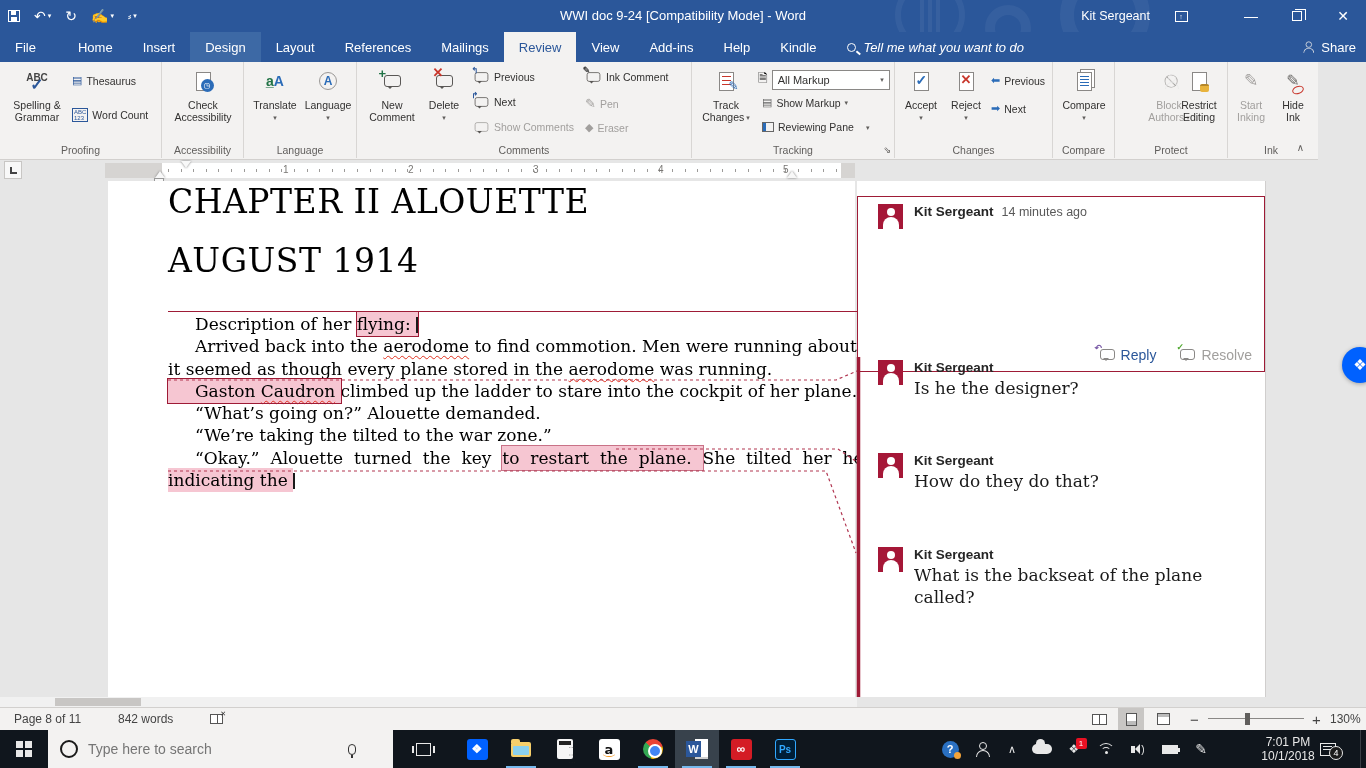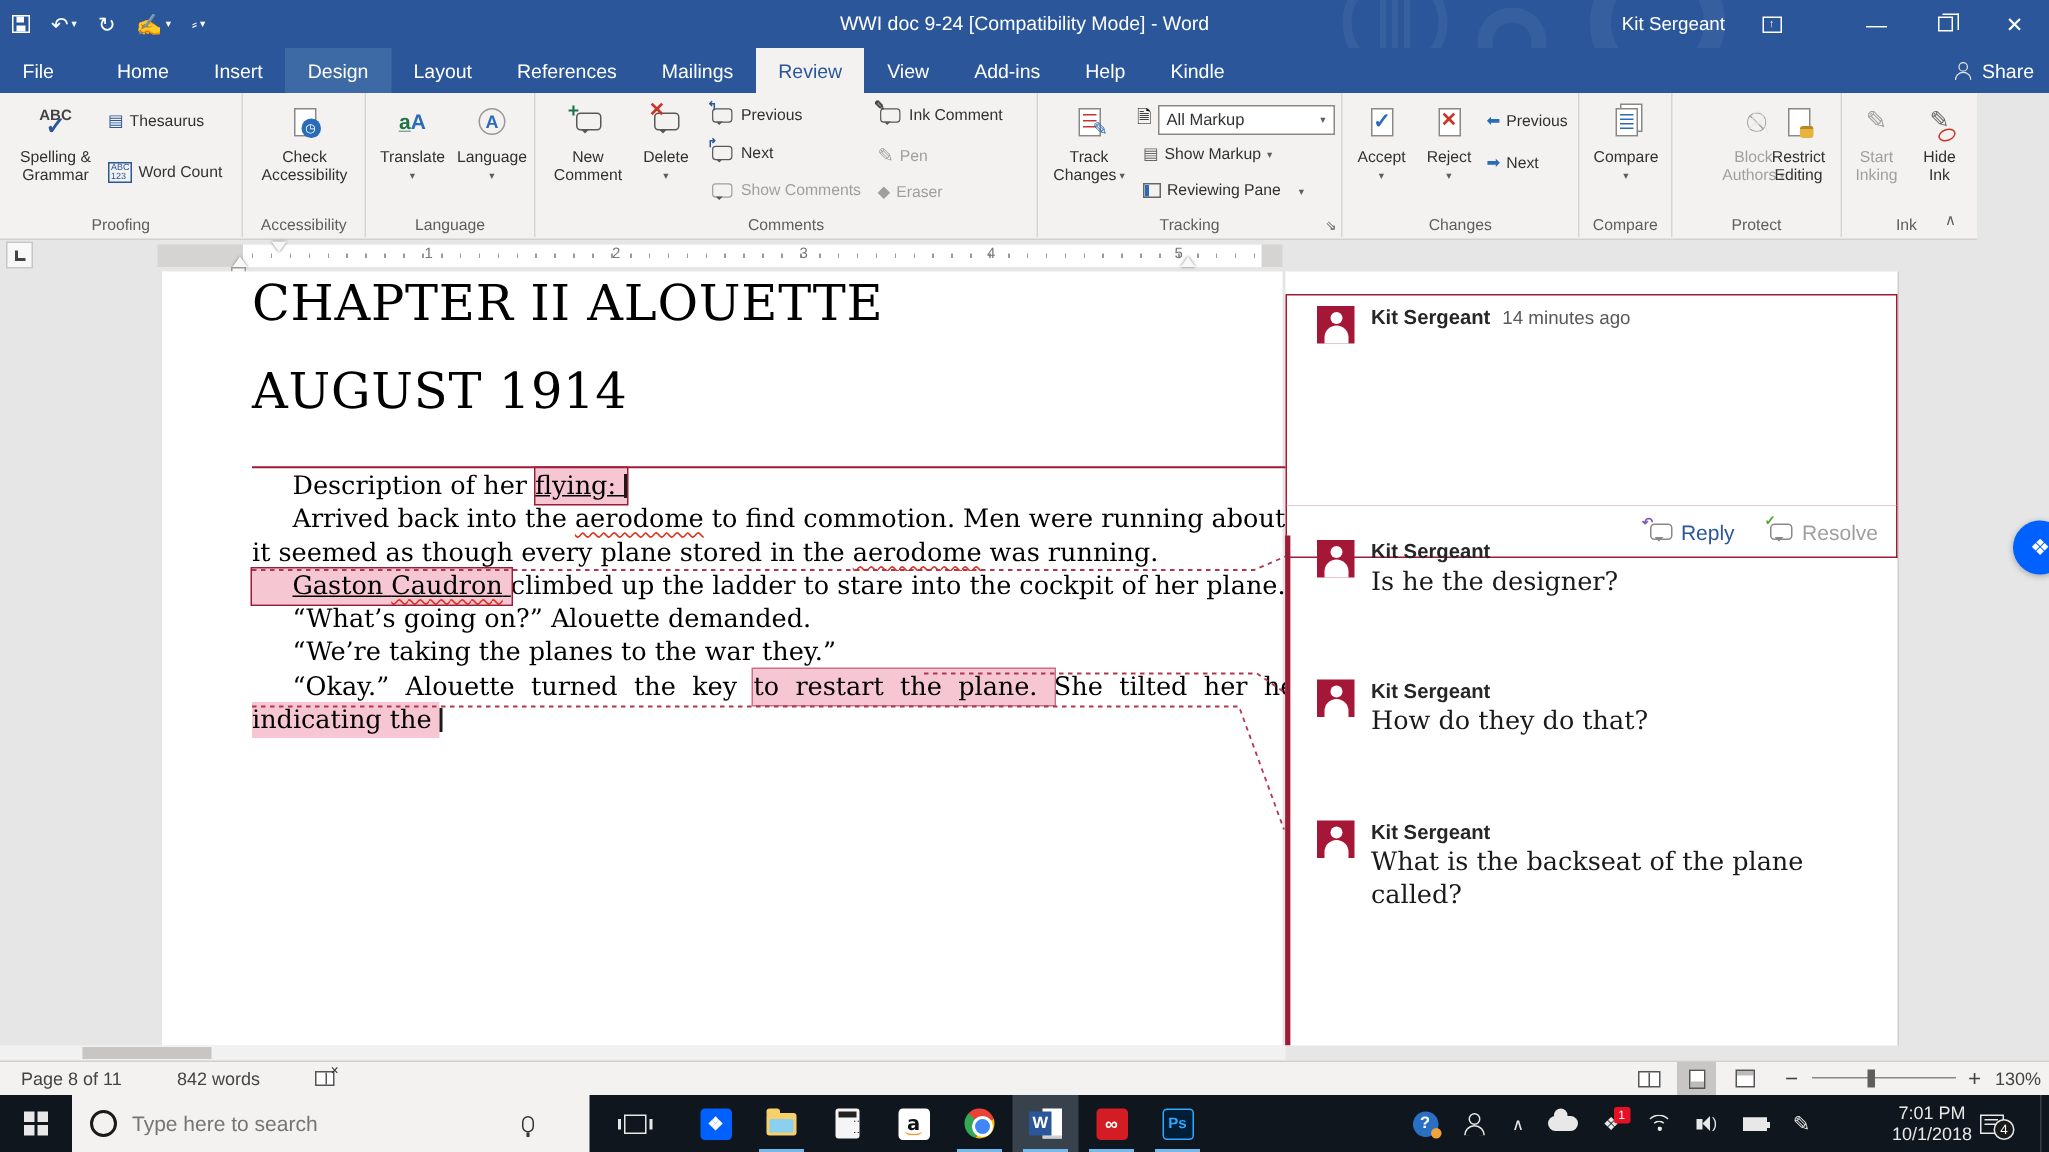--- a/index.html
+++ b/index.html
@@ -72,21 +72,21 @@
   #page { position:absolute; left:108px; top:0; width:747px; height:516px; background:#fff; }
   .serif { font-family:"DejaVu Serif","Liberation Serif",serif; }
   #doc-h1 { position:absolute; left:60px; top:1px; font-size:33px; color:#000; letter-spacing:0.5px; }
   #doc-h2 { position:absolute; left:60px; top:60px; font-size:33px; color:#000; letter-spacing:0.5px; }
   #doc-body { position:absolute; left:60px; top:133px; width:675px; font-size:17px; color:#000; }
   .docline { height:22.3px; white-space:pre; }
   .ind { padding-left:27px; }
   .just { word-spacing:5.5px; }
   .sq { text-decoration:underline wavy #e0301e 1px; text-underline-offset:3px; }
   .hl { background:#f6c6d2; padding:2px 0; }
-  .hlb { outline:1px solid #9e1b36;text-decoration:underline; }
+  .hlb { outline:1px solid #9e1b36; }
   .hlb2 { outline:1px solid #c97287; }
   .cursor { display:inline-block; width:1.5px; height:16px; background:#1a1a1a; vertical-align:-3px; }
 
   
   #cpane { position:absolute; left:857px; top:0; width:409px; height:516px; background:#fff; border-right:1px solid #d0cecd; }
   .cbox { position:absolute; left:1px; width:407px; }
   .cbox.sel { left:0; width:408px; border:1px solid #9e1b36; background:#fff; }
   .avatar { position:absolute; left:20px; top:7px; width:25px; height:25px; background:#a51737; }
   .avatar::before { content:""; position:absolute; left:8.5px; top:4px; width:8px; height:8px; background:#fff; border-radius:50%; }
   .avatar::after { content:""; position:absolute; left:4.5px; top:13px; width:16px; height:12px; background:#fff; border-radius:8px 8px 0 0; }
@@ -219,20 +219,24 @@
     <div class="rtab">Insert</div>
     <div class="rtab design">Design</div>
     <div class="rtab">Layout</div>
     <div class="rtab">References</div>
     <div class="rtab">Mailings</div>
     <div class="rtab active">Review</div>
     <div class="rtab">View</div>
     <div class="rtab">Add-ins</div>
     <div class="rtab">Help</div>
     <div class="rtab">Kindle</div>
+    <div id="tellme">
+      <span class="mag"></span>
+      <span>Tell me what you want to do</span>
+    </div>
   </div>
   <div id="share-tab">
     <span class="personic" style="transform:scale(0.8);"></span>
     <span>Share</span>
   </div>
 
   <div id="ribbon" class="abs">
 
     <div class="rgroup" style="left:0; width:162px;">
       <div class="btn-lg" style="left:6px; width:62px;">
@@ -485,21 +489,21 @@
     <div id="page">
       <div id="doc-h1" class="serif">CHAPTER II ALOUETTE</div>
       <div id="doc-h2" class="serif">AUGUST 1914</div>
 
       <div id="doc-body" class="serif">
         <div class="docline ind"><span>Description of her </span><span class="hl hlb"><span>flying: </span><span class="cursor"></span></span></div>
         <div class="docline ind"><span>Arrived back into the </span><span class="sq">aerodome</span><span> to find commotion. Men were running about and</span></div>
         <div class="docline"><span>it seemed as though every plane stored in the </span><span class="sq">aerodome</span><span> was running.</span></div>
         <div class="docline"><span class="hl hlb" style="padding-left:27px;"><span>Gaston </span><span class="sq">Caudron</span><span> </span></span><span>climbed up the ladder to stare into the cockpit of her plane.</span></div>
         <div class="docline ind"><span>“What’s going on?” Alouette demanded.</span></div>
-        <div class="docline ind"><span>“We’re taking the planes to the war they.”</span></div>
+        <div class="docline ind"><span>“We’re taking the tilted to the war zone.”</span></div>
         <div class="docline ind just"><span>“Okay.” Alouette turned the key </span><span class="hl hlb2">to restart the plane. </span><span>She tilted her head,</span></div>
         <div class="docline"><span class="hl">indicating the </span><span class="cursor"></span></div>
       </div>
     </div>
 
     <div id="cpane">
 
       <div class="cbox sel" style="top:15px; height:142px;">
         <div class="avatar"></div>
         <div class="cname"><span>Kit Sergeant</span><span class="ctime">14 minutes ago</span></div>

